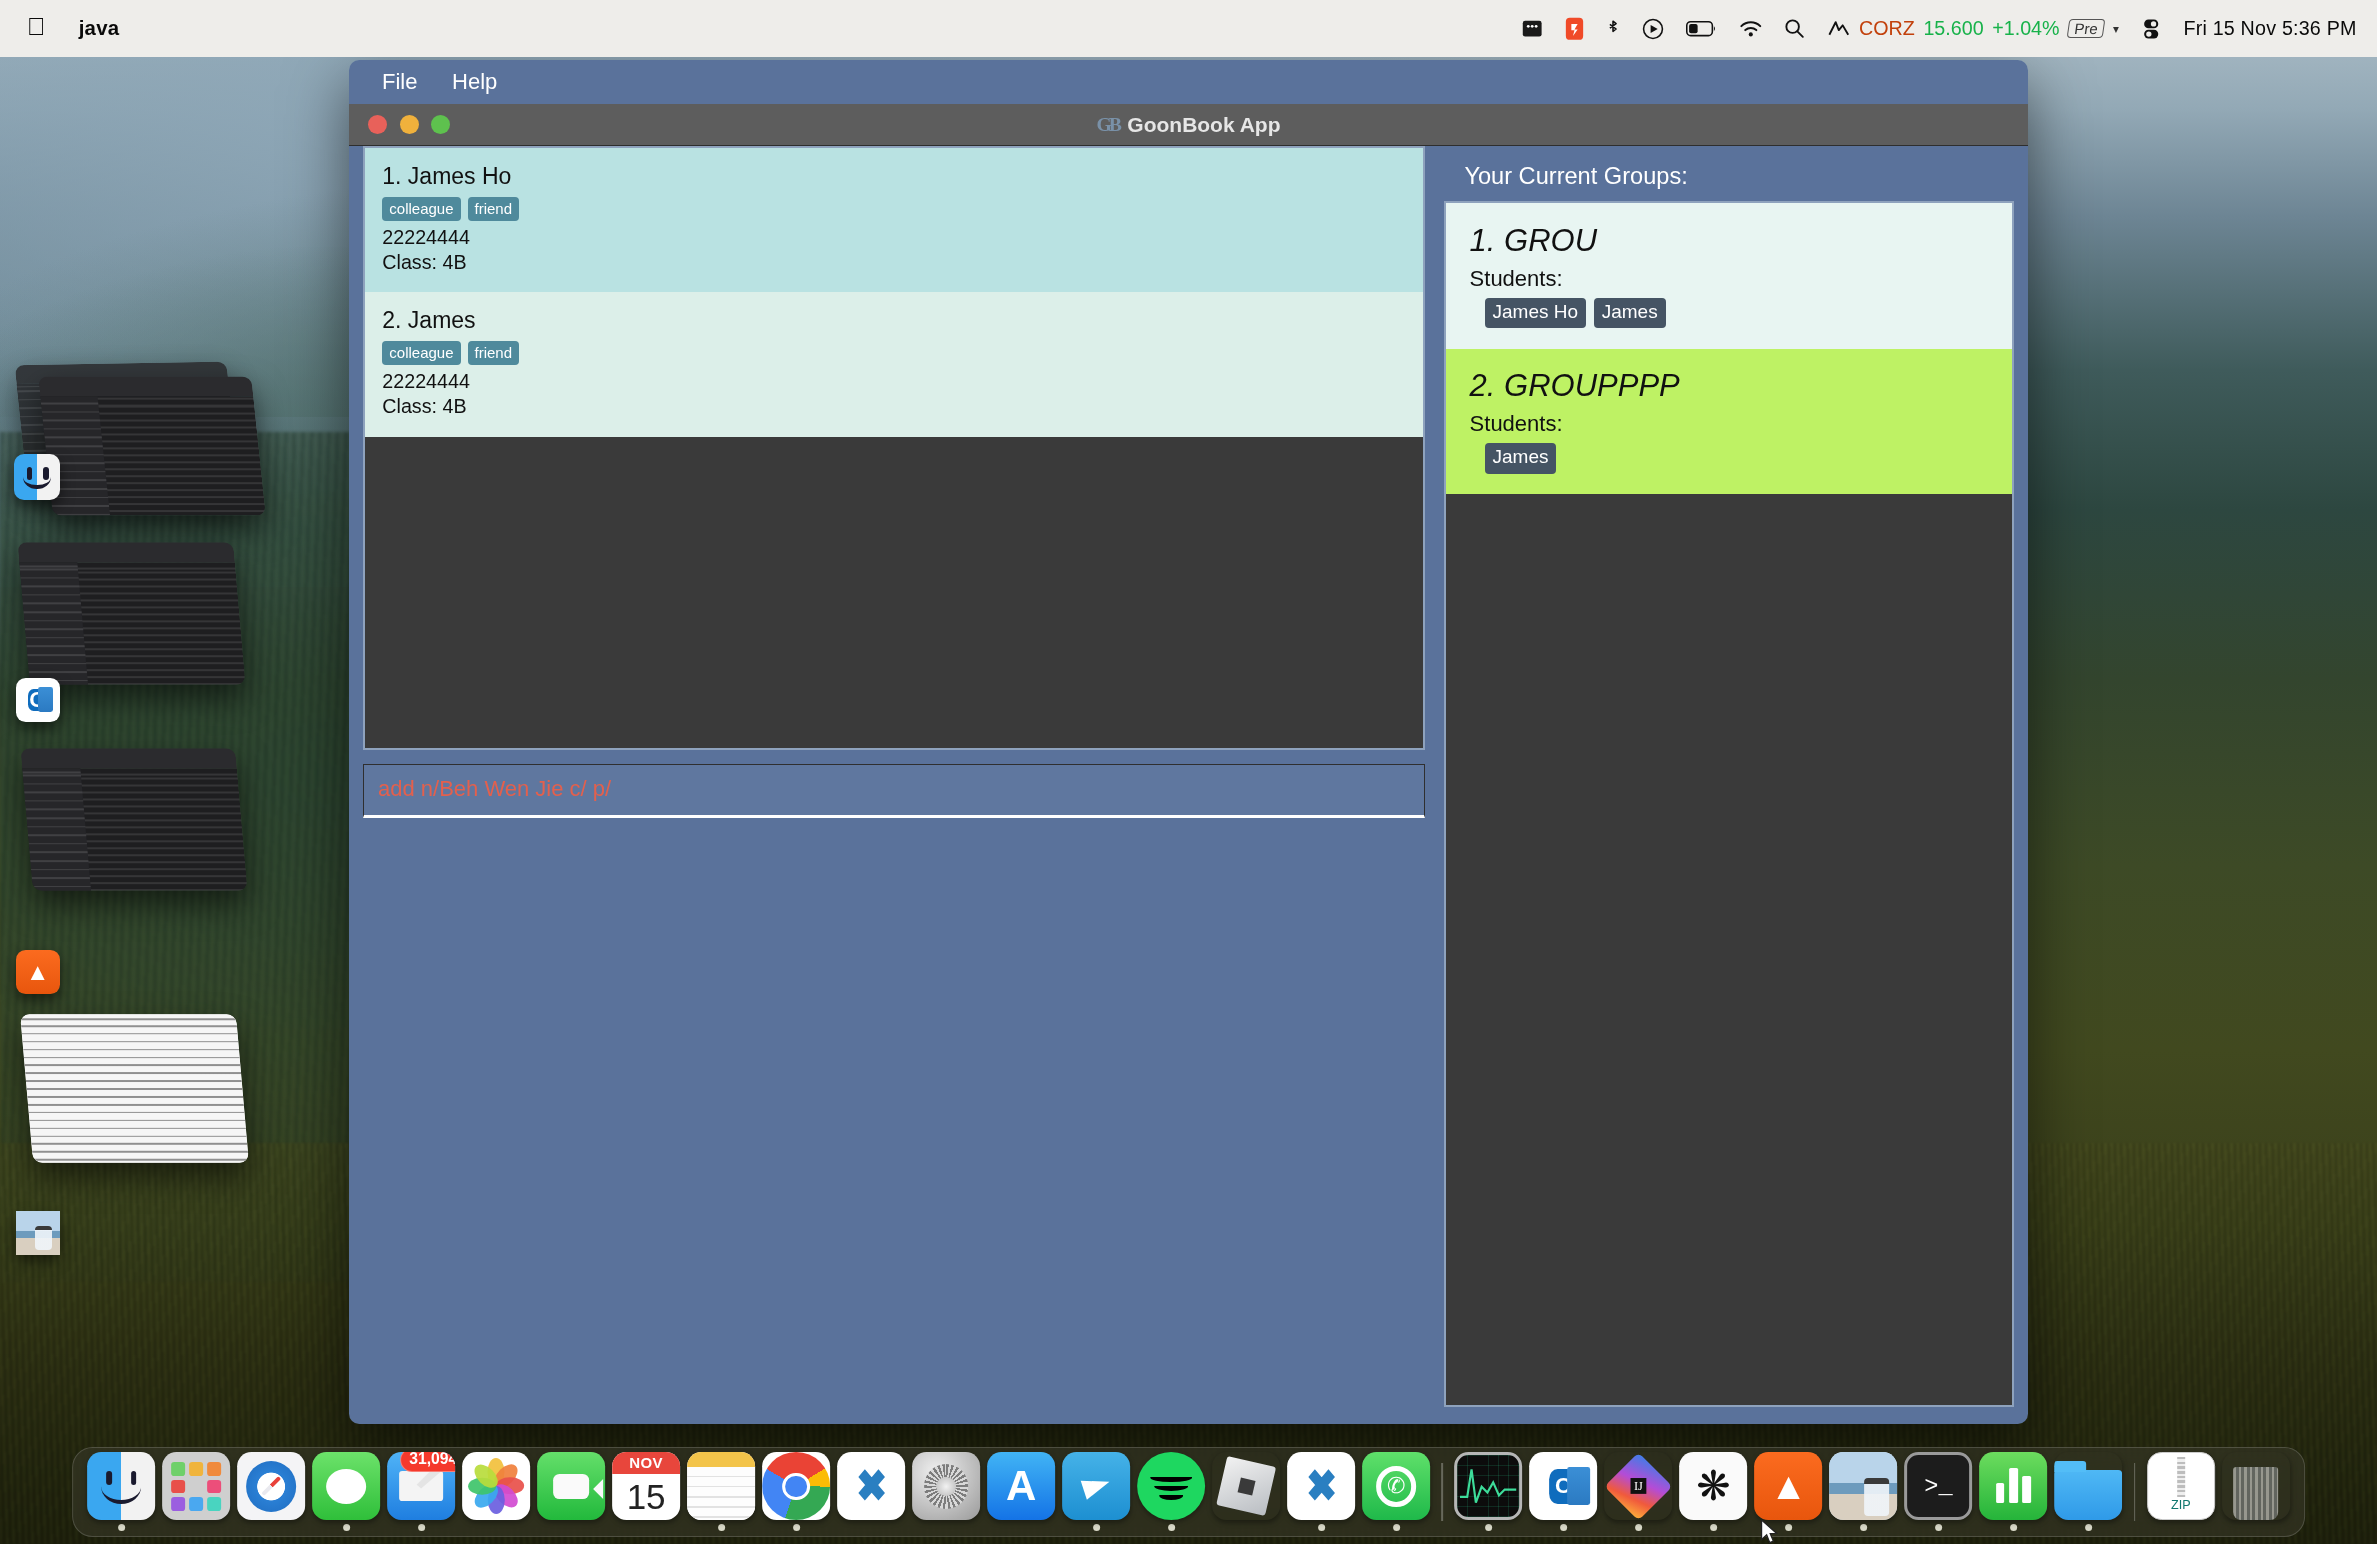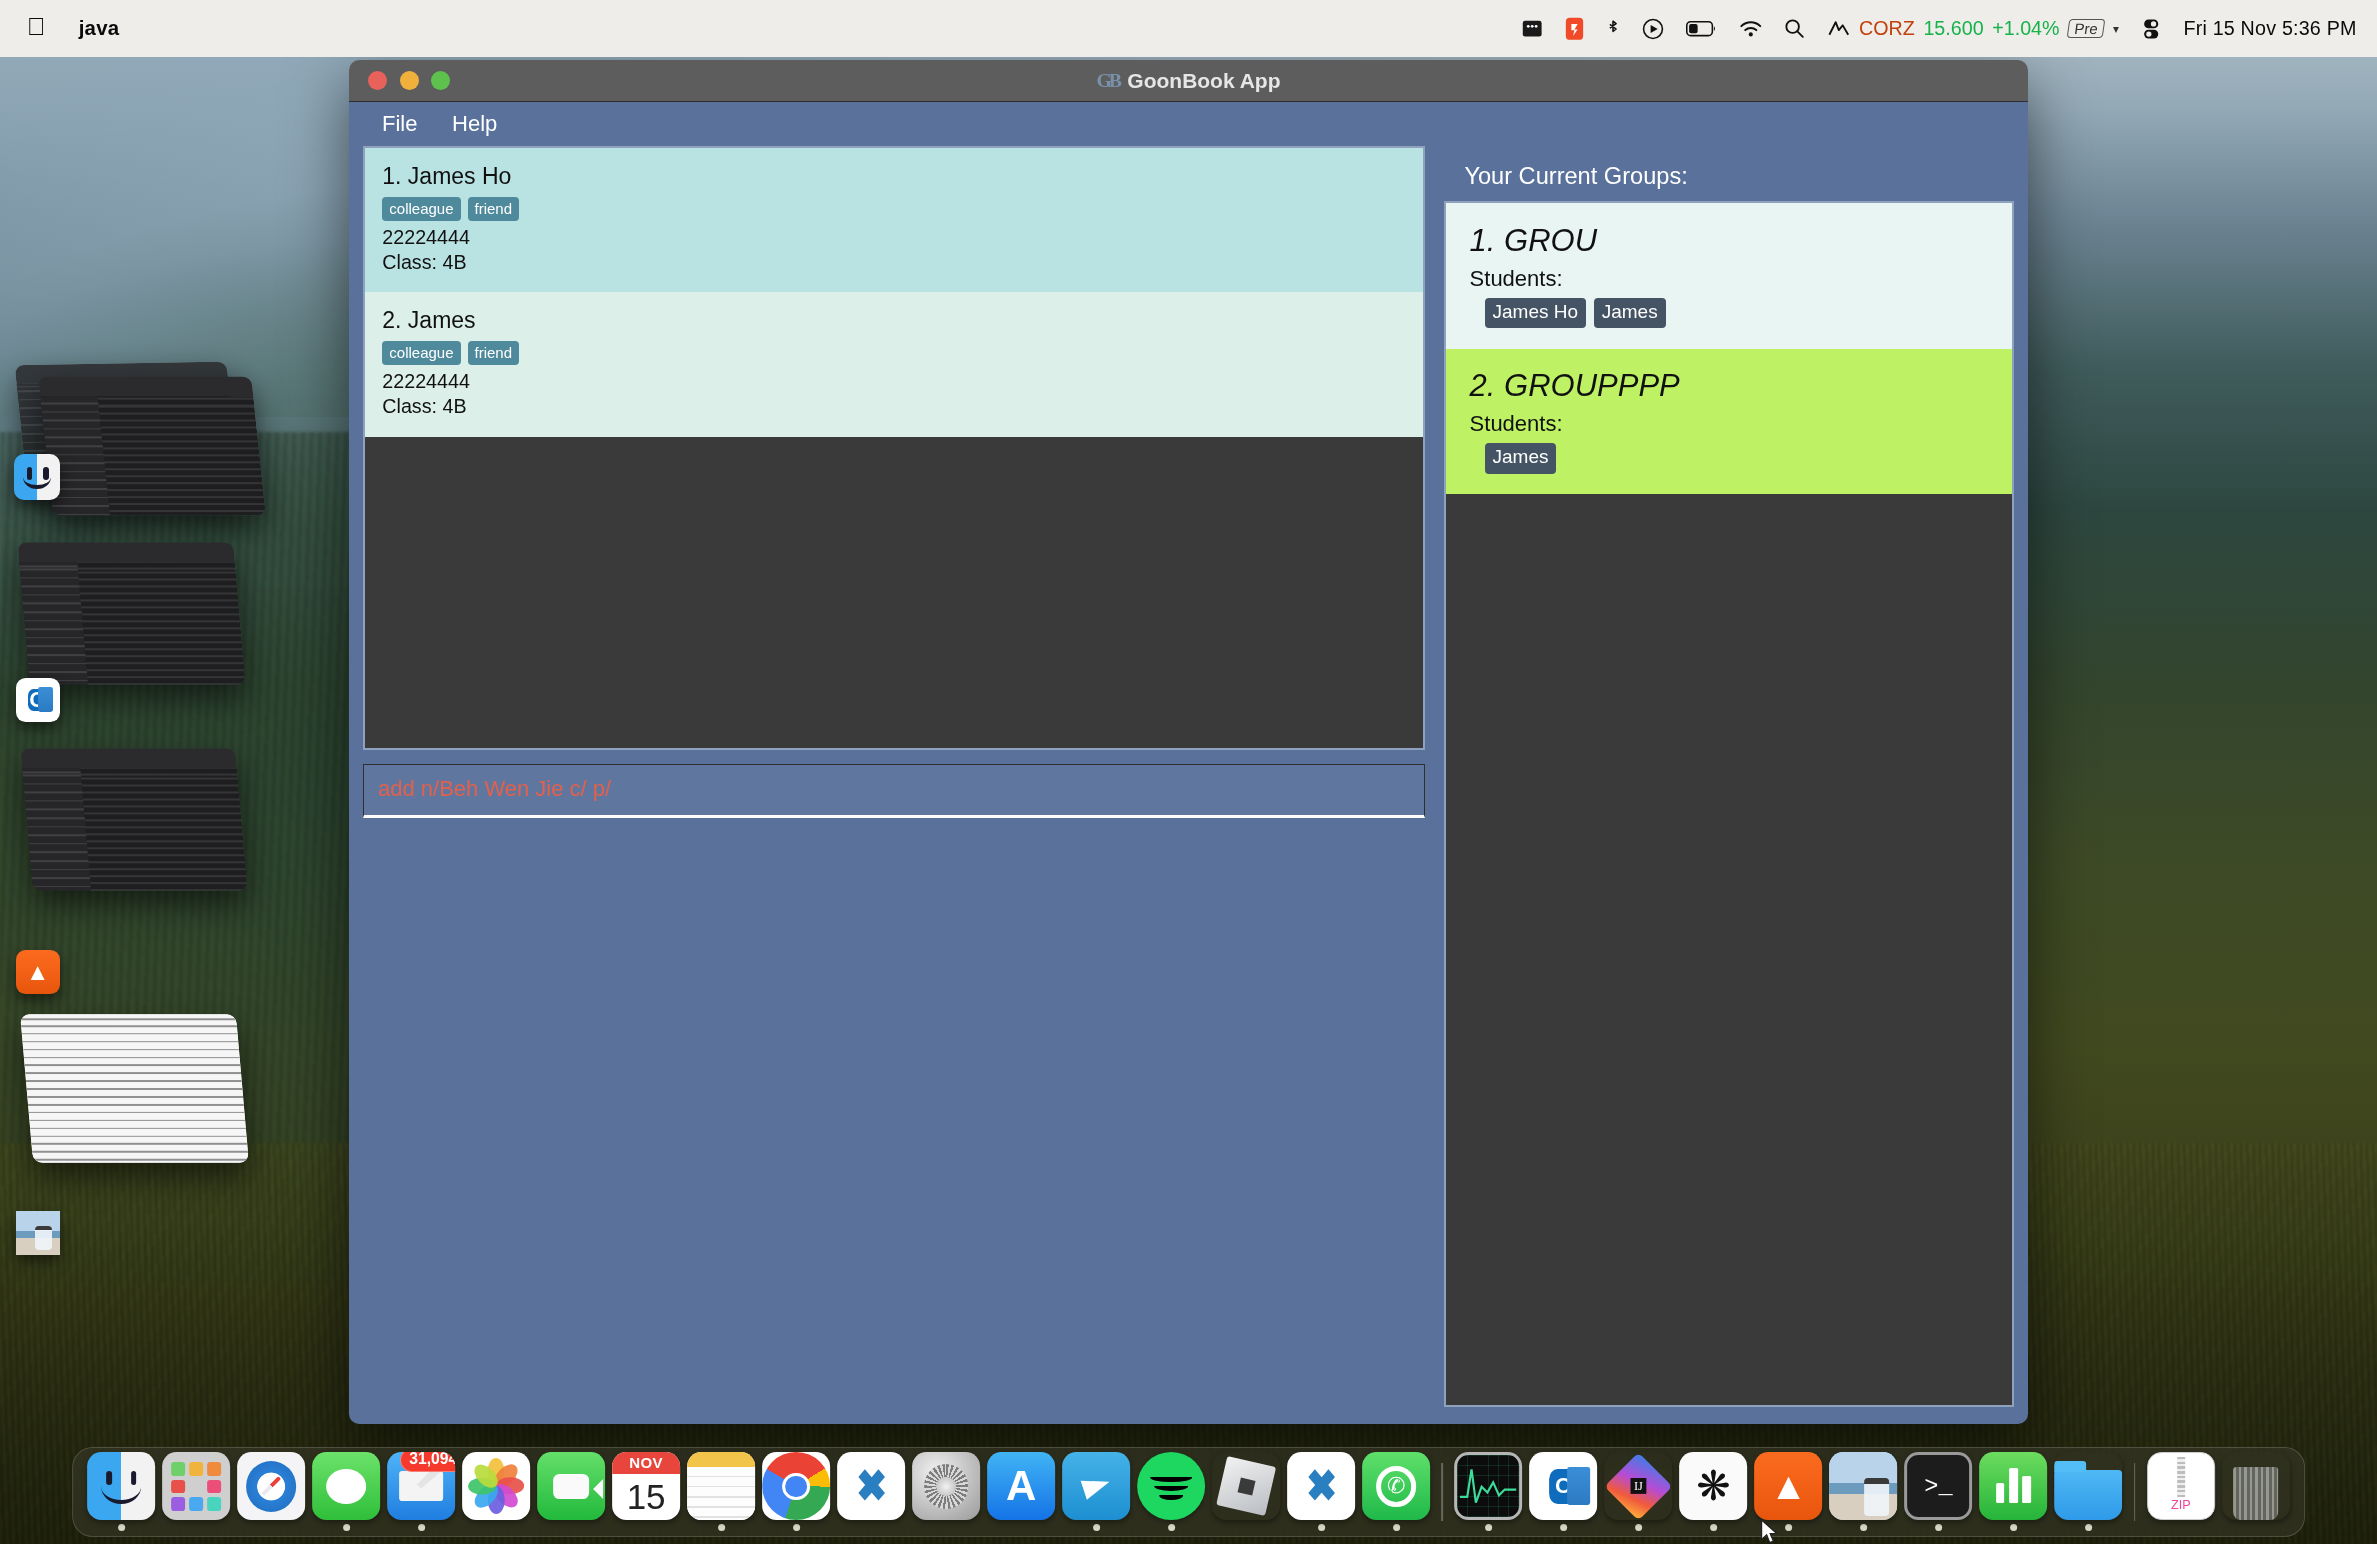--- a/index.html
+++ b/index.html
@@ -365,21 +365,21 @@
   .ic-folder .f { width:100%; height:74%; background:linear-gradient(180deg,#4fb8f5,#2f9ae8);
             border-radius:3.9px; position:relative; }
   .ic-folder .f:before { content:''; position:absolute; top:-9.4px; left:0; width:46%; height:11px;
             background:#53bdf7; border-radius:3.1px 3.1px 0 0; }
 
   .ic-zip { background:#fff; border:0.8px solid #ccc; position:relative;
             display:flex; align-items:flex-end; justify-content:center; }
   .ic-zip .zl { position:absolute; left:50%; top:3.1px; width:7.9px; height:62%;
             background:repeating-linear-gradient(180deg,#bdbdbd 0 2.4px,#efefef 2.4px 4.7px);
             transform:translateX(-50%); }
-  .ic-zip .zt { font-size:12.6px; color:#ec4899; padding-bottom:7.9px; }
+  .ic-zip .zt { font-size:12.6px; color:#0f766e; padding-bottom:7.9px; }
 
   .ic-trash { background:transparent; display:flex; align-items:flex-end; justify-content:center; }
   .ic-trash .can { width:66%; height:78%;
             background:linear-gradient(90deg, rgba(225,228,232,.85), rgba(165,170,176,.85));
             border-radius:3.1px 3.1px 7.9px 7.9px; position:relative;
             background-image:repeating-linear-gradient(90deg, rgba(255,255,255,.5) 0 2.4px, rgba(150,155,160,.5) 2.4px 5.5px); }
 
   .cursor { position:absolute; left:1760px; top:1519px; z-index:80; }
 </style>
 </head>
@@ -521,35 +521,35 @@
           <rect x="4" y="15" width="18" height="11" rx="5.5" fill="#111"></rect>
           <circle cx="10" cy="20.5" r="3.4" fill="#eeedea"></circle>
         </svg>
     </span>
     <span class="mb-date">Fri 15 Nov  5:36 PM</span>
   </div>
 </div>
 
 <div id="appwin">
 
+  <div id="menurow">
+    <span class="menuitem">File</span>
+    <span class="menuitem">Help</span>
+  </div>
+
   <div id="titlebar">
     <div class="traffic">
       <span class="tl red"></span>
       <span class="tl yellow"></span>
       <span class="tl green"></span>
     </div>
     <div class="wtitle">
       <span class="gb-mono">GB</span>
       <span>GoonBook App</span>
     </div>
-  </div>
-
-  <div id="menurow">
-    <span class="menuitem">File</span>
-    <span class="menuitem">Help</span>
   </div>
 
   <div id="winbody">
 
     <div class="leftcol">
 
       <div class="listbox">
         <div class="student a">
           <div class="s-name">1. James Ho</div>
           <div class="s-tags">

